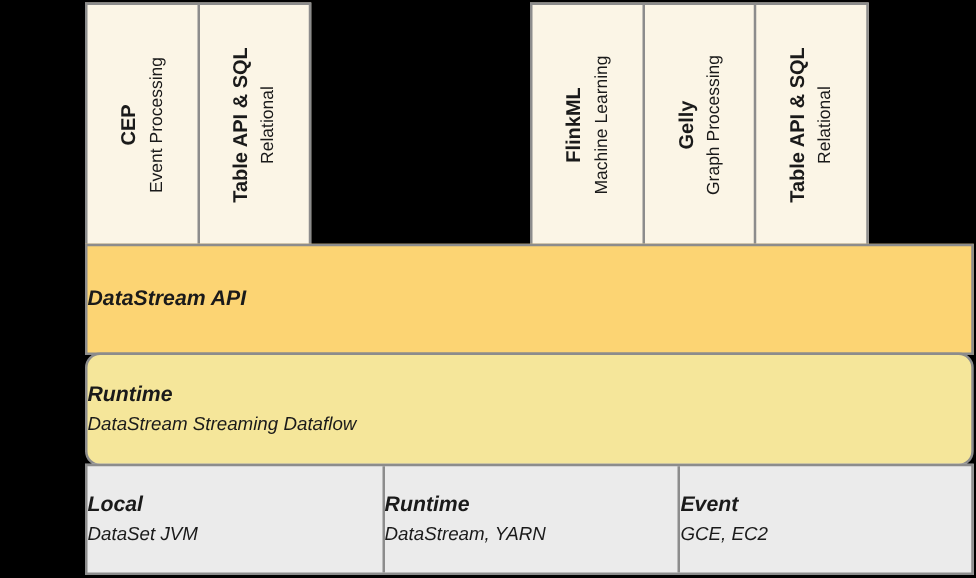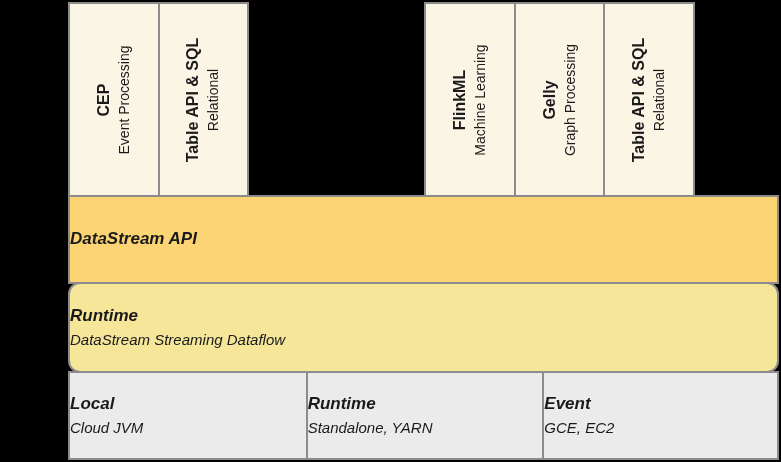--- a/index.html
+++ b/index.html
@@ -127,25 +127,25 @@
   <div class="abs row row-runtime">
     <div class="hcell runtime-cell">
       <div class="htitle">Runtime</div>
       <div class="hsub">DataStream Streaming Dataflow</div>
     </div>
   </div>
 
   <div class="abs row row-deployment">
     <div class="hcell dep-cell-1">
       <div class="htitle">Local</div>
-      <div class="hsub">Cloud JVM</div>
+      <div class="hsub">DataSet JVM</div>
     </div>
     <div class="hcell dep-cell-2">
       <div class="htitle">Runtime</div>
-      <div class="hsub">Standalone, YARN</div>
+      <div class="hsub">DataStream, YARN</div>
     </div>
     <div class="hcell dep-cell-3">
       <div class="htitle">Event</div>
       <div class="hsub">GCE, EC2</div>
     </div>
   </div>
 
 </div>
 
 </body></html>

